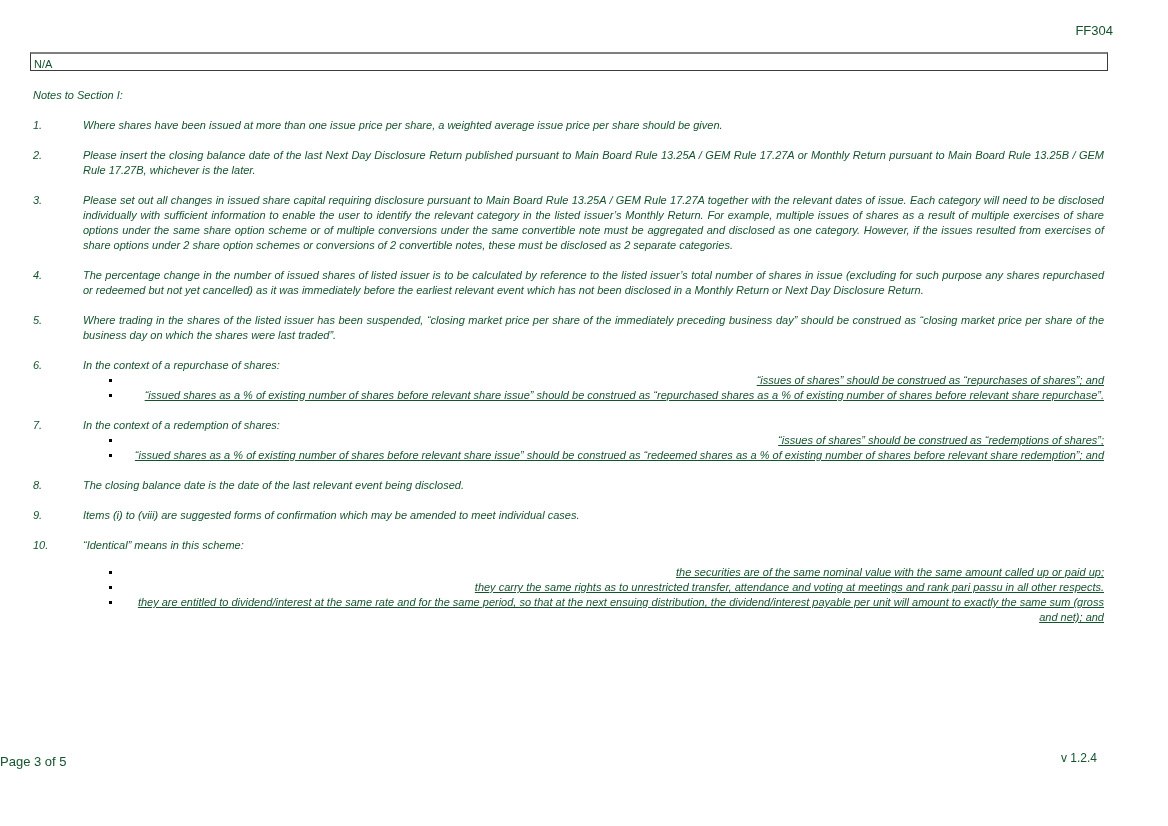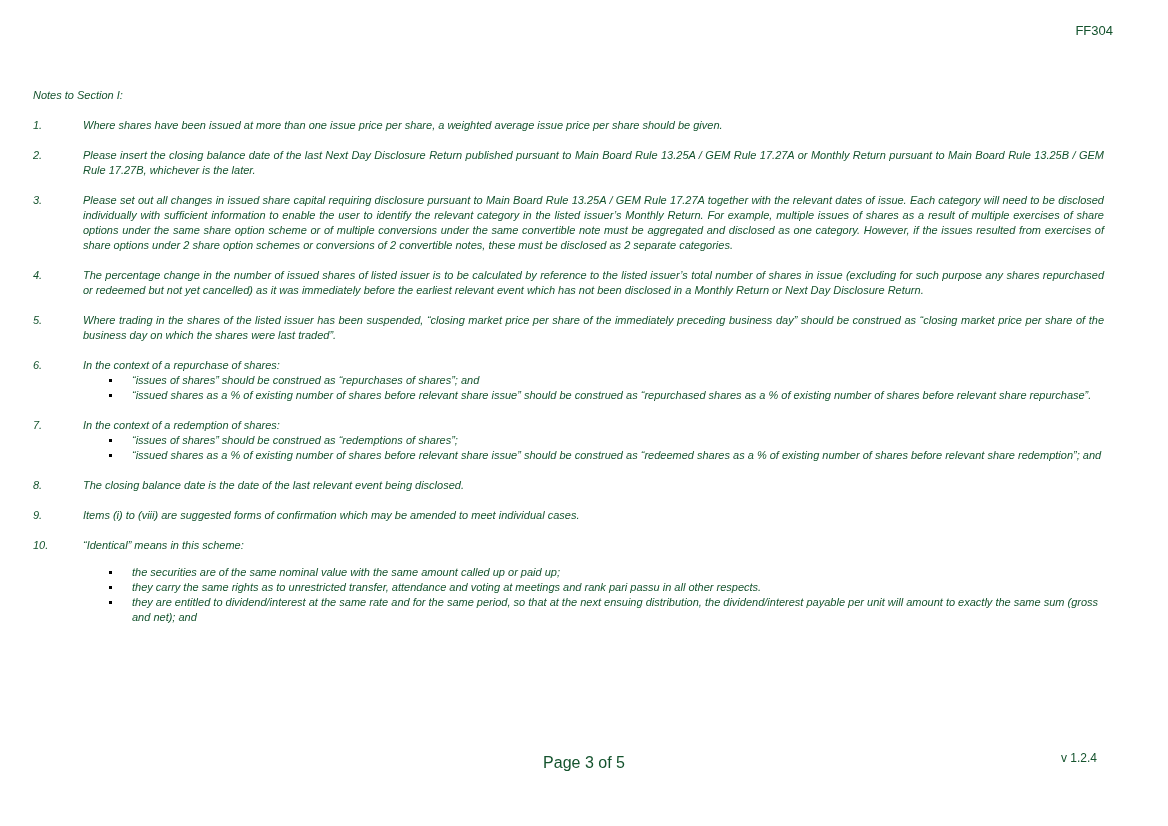--- a/index.html
+++ b/index.html
@@ -61,45 +61,47 @@
     box-sizing: border-box;
     padding-left: 26px;
   }
   .sq {
     display: inline-block;
     width: 3px;
     height: 3px;
     background: #000000;
     vertical-align: 2px;
   }
-  .bullet-text { flex: 1; text-align: left; }
+  .bullet-text { flex: 1; text-align: right; text-decoration: underline; }
   .footer-page {
     position: absolute;
     top: 754px;
     left: 0;
     width: 100%;
-    text-align: center;
-    font-size: 16px;
+    font-size: 13px;
     font-style: normal;
   }
   .footer-version {
     position: absolute;
     top: 751px;
     right: 71px;
     font-size: 12px;
     font-style: normal;
   }
 </style>
 </head>
 <body>
 
 <div class="page">
 
   <div class="form-code">FF304</div>
 
+  <div class="na-box">
+    <span class="na-value">N/A</span>
+  </div>
 
   <div class="content">
 
     <div class="section-heading">Notes to Section I:</div>
 
     <div class="note">
       <div class="note-num">1.</div>
       <div class="note-body">Where shares have been issued at more than one issue price per share, a weighted average issue price per share should be given.</div>
     </div>
 

